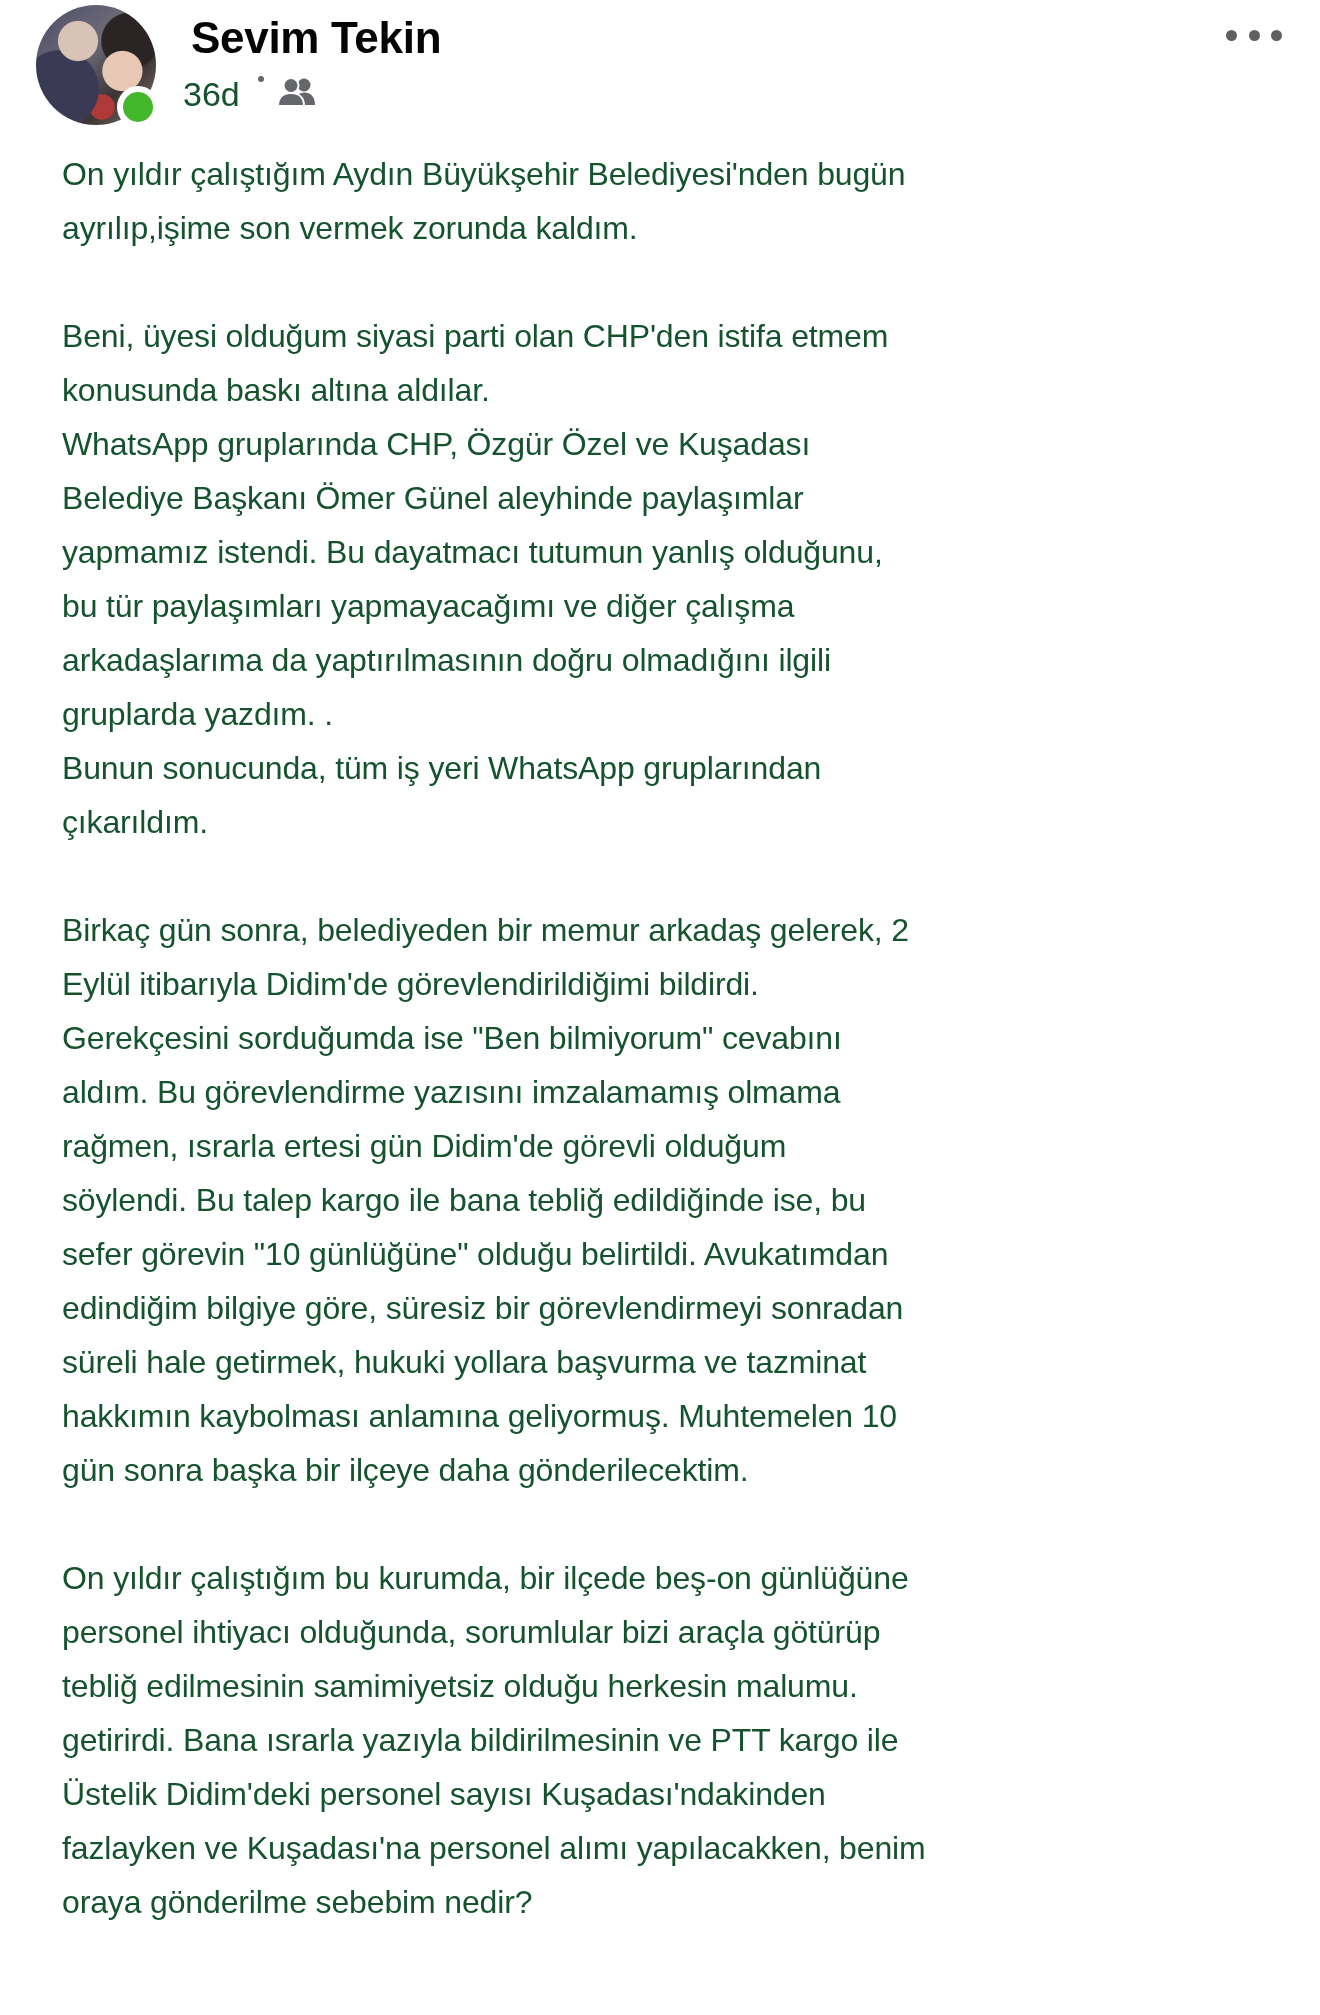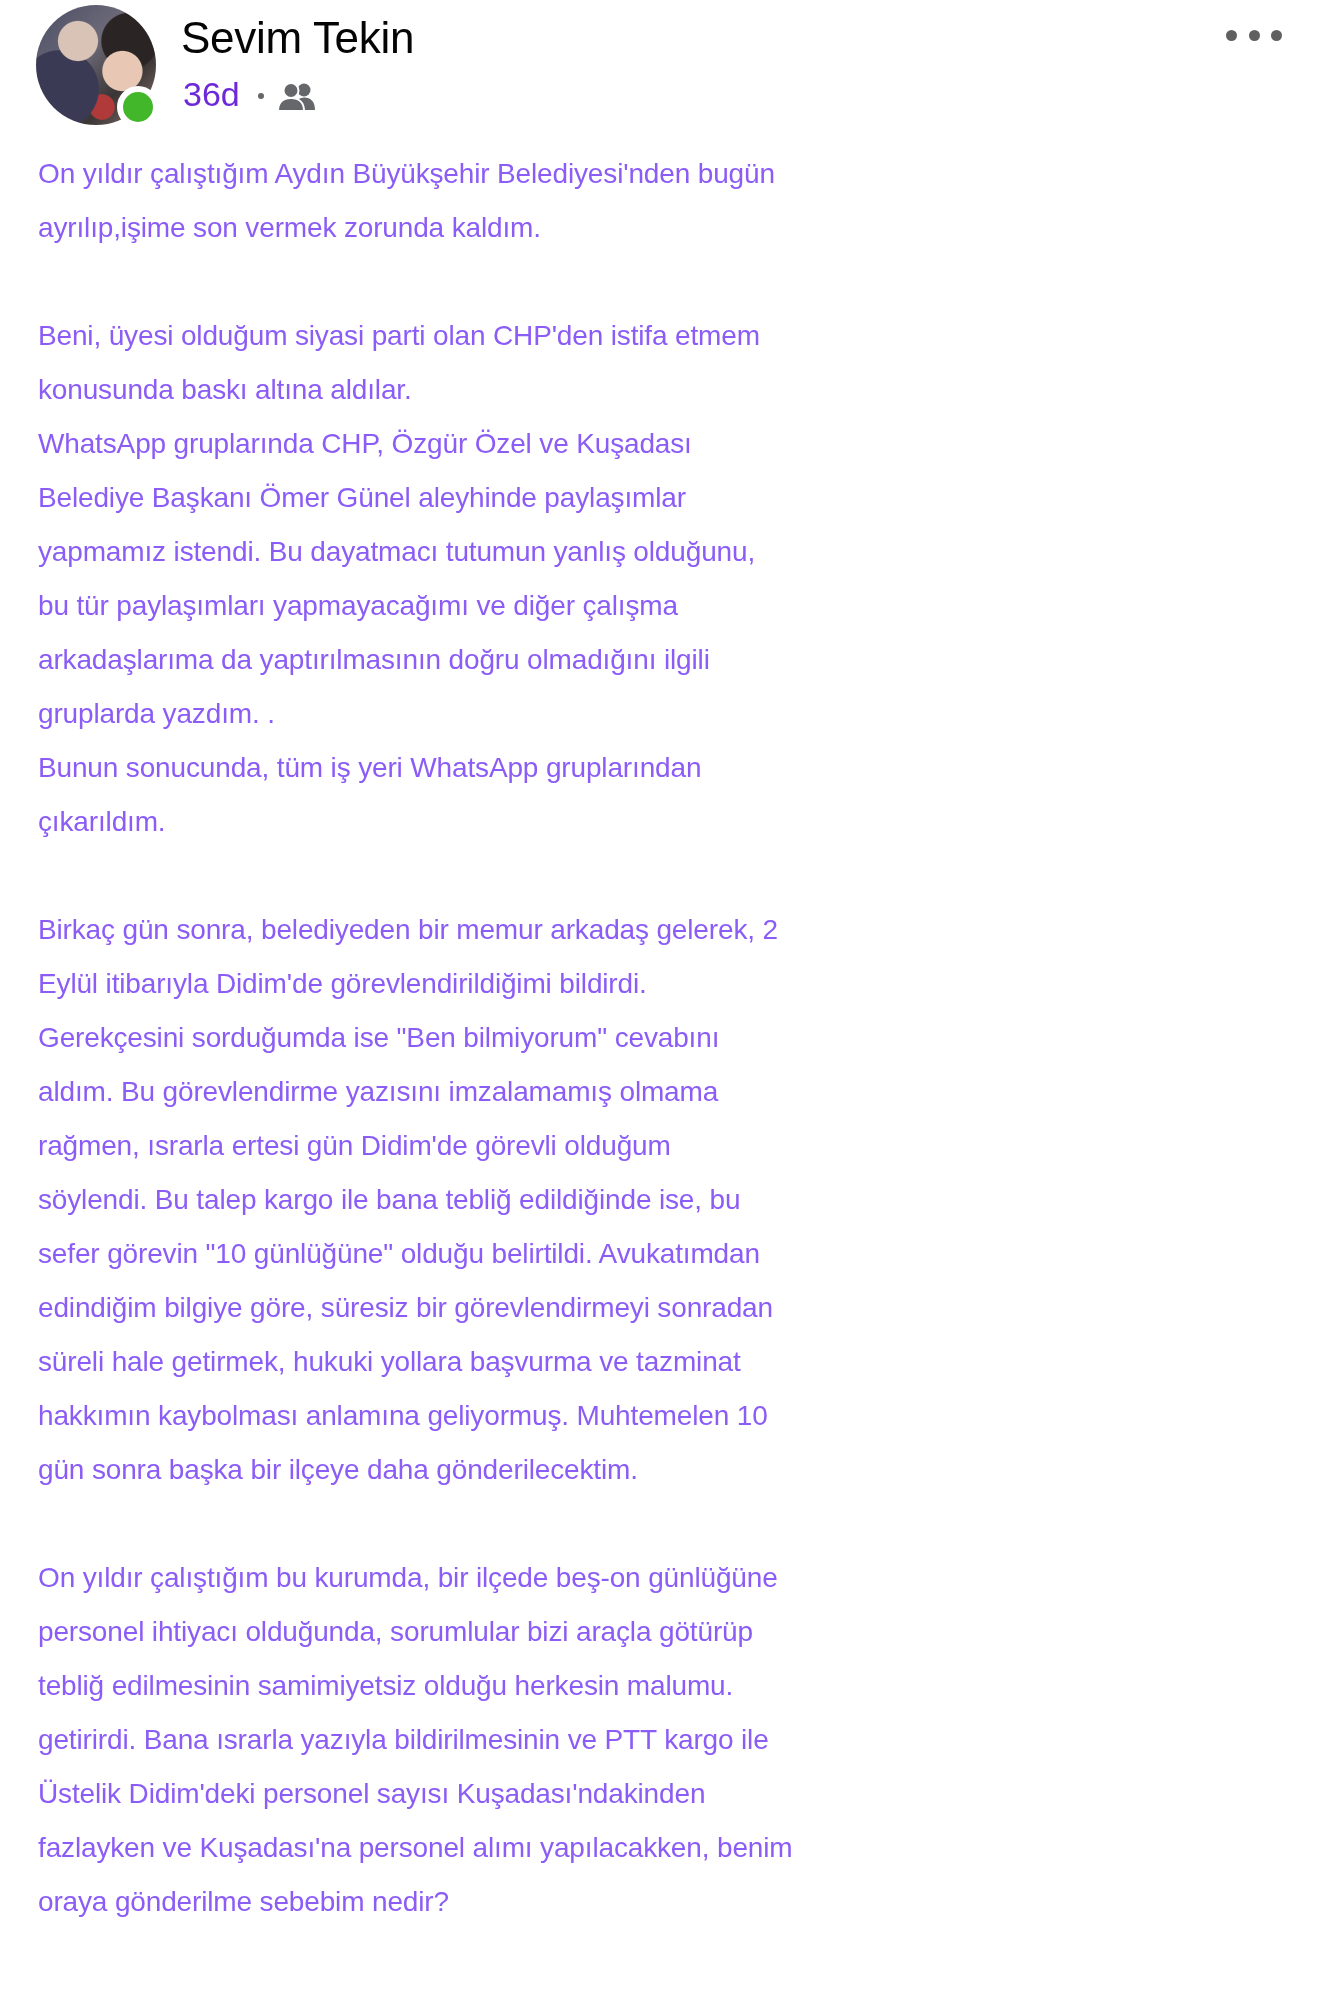--- a/index.html
+++ b/index.html
@@ -42,37 +42,36 @@
     left: 117px;
     top: 86px;
     width: 30px;
     height: 30px;
     border-radius: 50%;
     background: #42b72a;
     border: 6px solid #ffffff;
   }
   .author-name {
     position: absolute;
-    left: 181px;
+    left: 191px;
     top: 12px;
     font-size: 44px;
-    font-weight: normal;
+    font-weight: bold;
     line-height: 52px;
     color: #050505;
     white-space: nowrap;
     letter-spacing: -0.3px;
   }
   .meta-row {
     position: absolute;
     left: 183px;
     top: 74px;
     height: 40px;
     display: flex;
-    align-items: center;
-    color: #6d28d9;
+    color: #14532d;
     font-size: 34px;
     line-height: 40px;
     white-space: nowrap;
   }
   .meta-sep {
     display: inline-block;
     width: 6px;
     height: 6px;
     border-radius: 50%;
     background: #65676b;
@@ -108,25 +107,26 @@
   }
   .post-body {
     position: absolute;
     left: 38px;
     top: 147px;
     width: 1270px;
   }
   .line {
     display: block;
     height: 54px;
-    font-size: 28px;
+    font-size: 32px;
     line-height: 54px;
     white-space: nowrap;
-    color: #8b5cf6;
+    color: #14532d;
     letter-spacing: -0.15px;
+    margin-left: 24px;
   }
   .blank {
     display: block;
     height: 54px;
   }
 </style>
 </head>
 <body>
 
 <div class="post-header">

